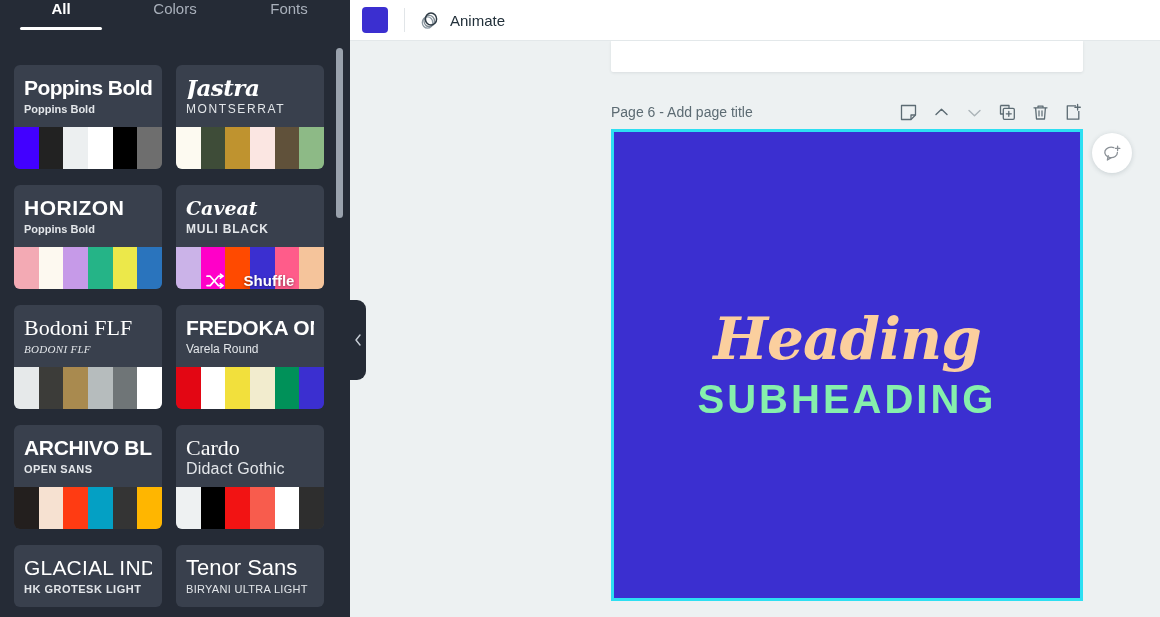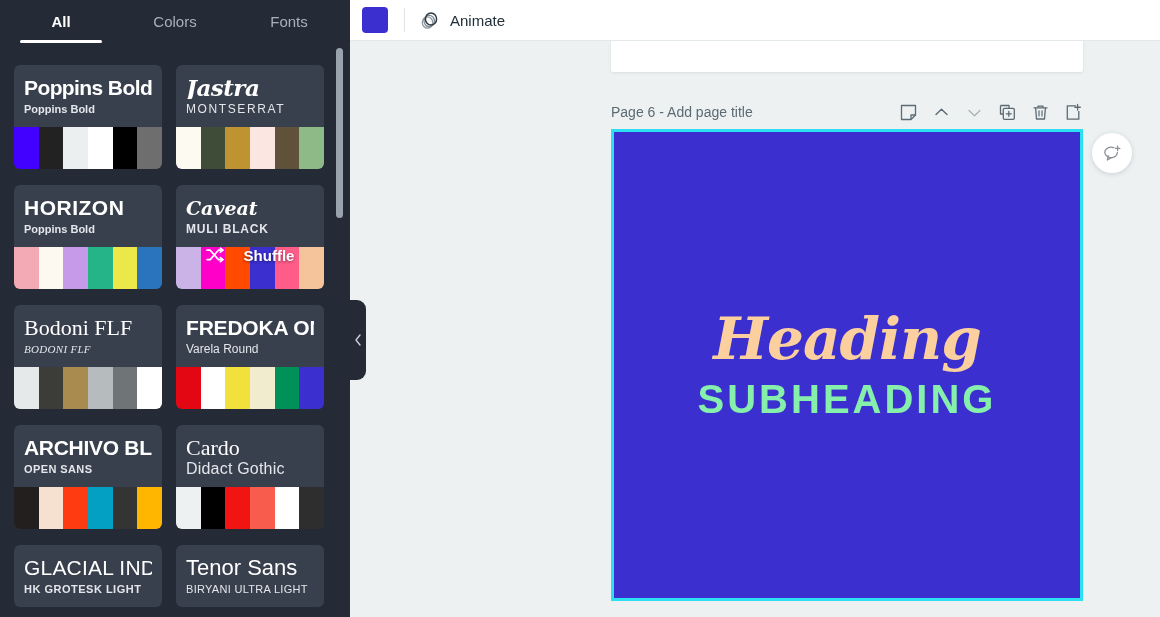--- a/index.html
+++ b/index.html
@@ -13,22 +13,22 @@
 
   
   #left-panel {
     position: relative;
     width: 350px; height: 617px;
     background: #252b36;
     flex: 0 0 350px;
   }
   #tabbar {
     display: flex; height: 55px;
-    align-items: flex-end;
-    padding: 12px 4px;
+    align-items: flex-start;
+    padding: 0 4px;
   }
   .tab {
     flex: 1 1 0; text-align: center;
     font-size: 15px; color: #a9b0bb;
     padding-bottom: 13px;
     position: relative; cursor: pointer;
     font-weight: 400;
   }
   .tab.active { color: #ffffff; font-weight: 700; }
   .tab.active::after {
@@ -69,21 +69,21 @@
     color: #e3e6ea;
     font-size: 11px;
     line-height: 14px;
     white-space: nowrap;
     overflow: hidden;
   }
   .swatches { display: flex; height: 42px; width: 100%; position: relative; }
   .swatch { flex: 1 1 0; height: 100%; }
   .shuffle-overlay {
     position: absolute; inset: 0;
-    display: flex; align-items: flex-start; justify-content: center;
+    display: flex; align-items: flex-end; justify-content: center;
     gap: 20px;
     color: #ffffff; font-size: 15px; font-weight: 700;
     text-shadow: 0 1px 3px rgba(0,0,0,.45);
   }
   .shuffle-overlay svg { display: block; }
 
   
   .st-poppins { font-family: "Liberation Sans", sans-serif; font-weight: 700; letter-spacing: -0.6px; }
   .st-poppins-sub { font-family: "Liberation Sans", sans-serif; font-weight: 700; }
   .st-script { font-family: "DejaVu Serif", serif; font-style: italic; font-weight: 700; font-size: 17px; letter-spacing: -0.5px; }

